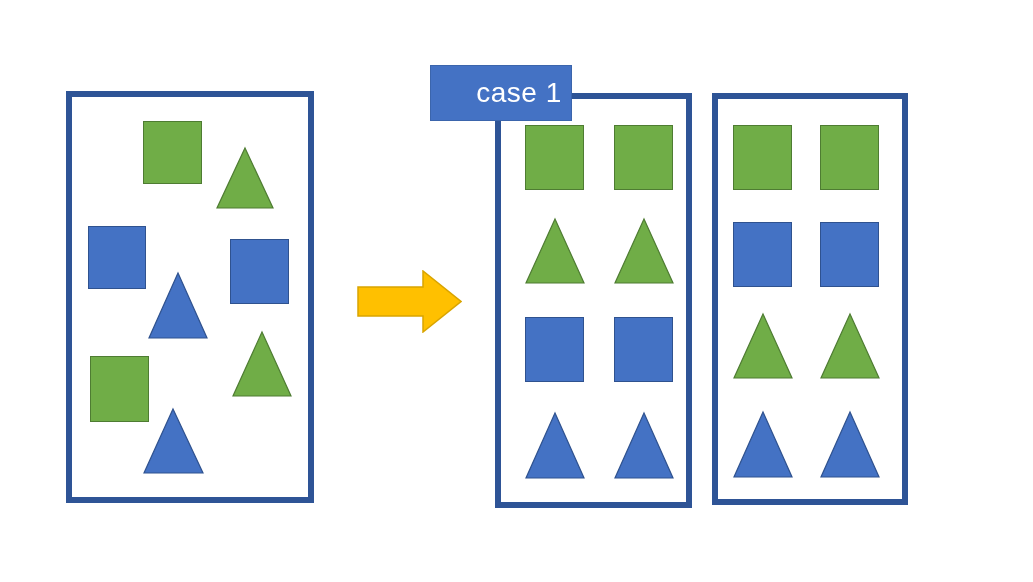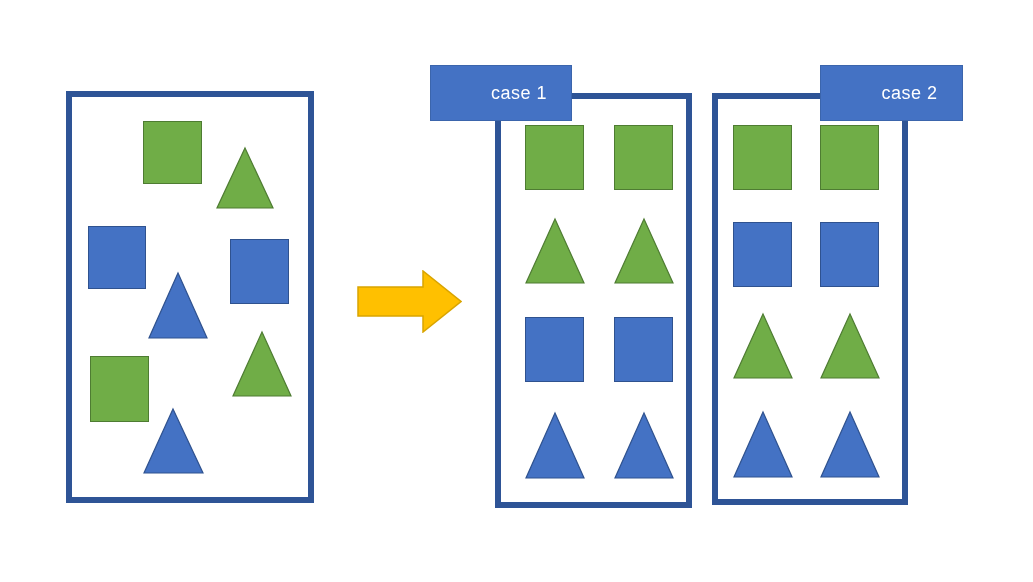--- a/index.html
+++ b/index.html
@@ -43,21 +43,21 @@
   }
   .label {
     position: absolute;
     box-sizing: border-box;
     background: #4472C4;
     border: 1px solid #3B65AC;
     color: #ffffff;
     display: flex;
     align-items: center;
     justify-content: center;
-    font-size: 18px;
+    font-size: 28px;
     letter-spacing: 0.5px;
     line-height: 1;
     padding-left: 36px;
     font-family: "Liberation Sans", sans-serif;
   }
   .arrow {
     position: absolute;
   }
 </style>
 </head>
@@ -134,15 +134,14 @@
 
   <svg class="shape tri" style="left:733px; top:411px;" width="60" height="67" viewBox="0 0 60 67">
     <polygon points="30,1 59,66 1,66" fill="#4472C4" stroke="#2F528F" stroke-width="1.2"></polygon>
   </svg>
   <svg class="shape tri" style="left:820px; top:411px;" width="60" height="67" viewBox="0 0 60 67">
     <polygon points="30,1 59,66 1,66" fill="#4472C4" stroke="#2F528F" stroke-width="1.2"></polygon>
   </svg>
 
   <div class="label" style="left:430px; top:65px; width:142px; height:56px;">case 1</div>
 
-  <div class="label" style="left:820px; top:65px; width:143px; height:56px;">case 2</div>
 
 </div>
 
 </body></html>

